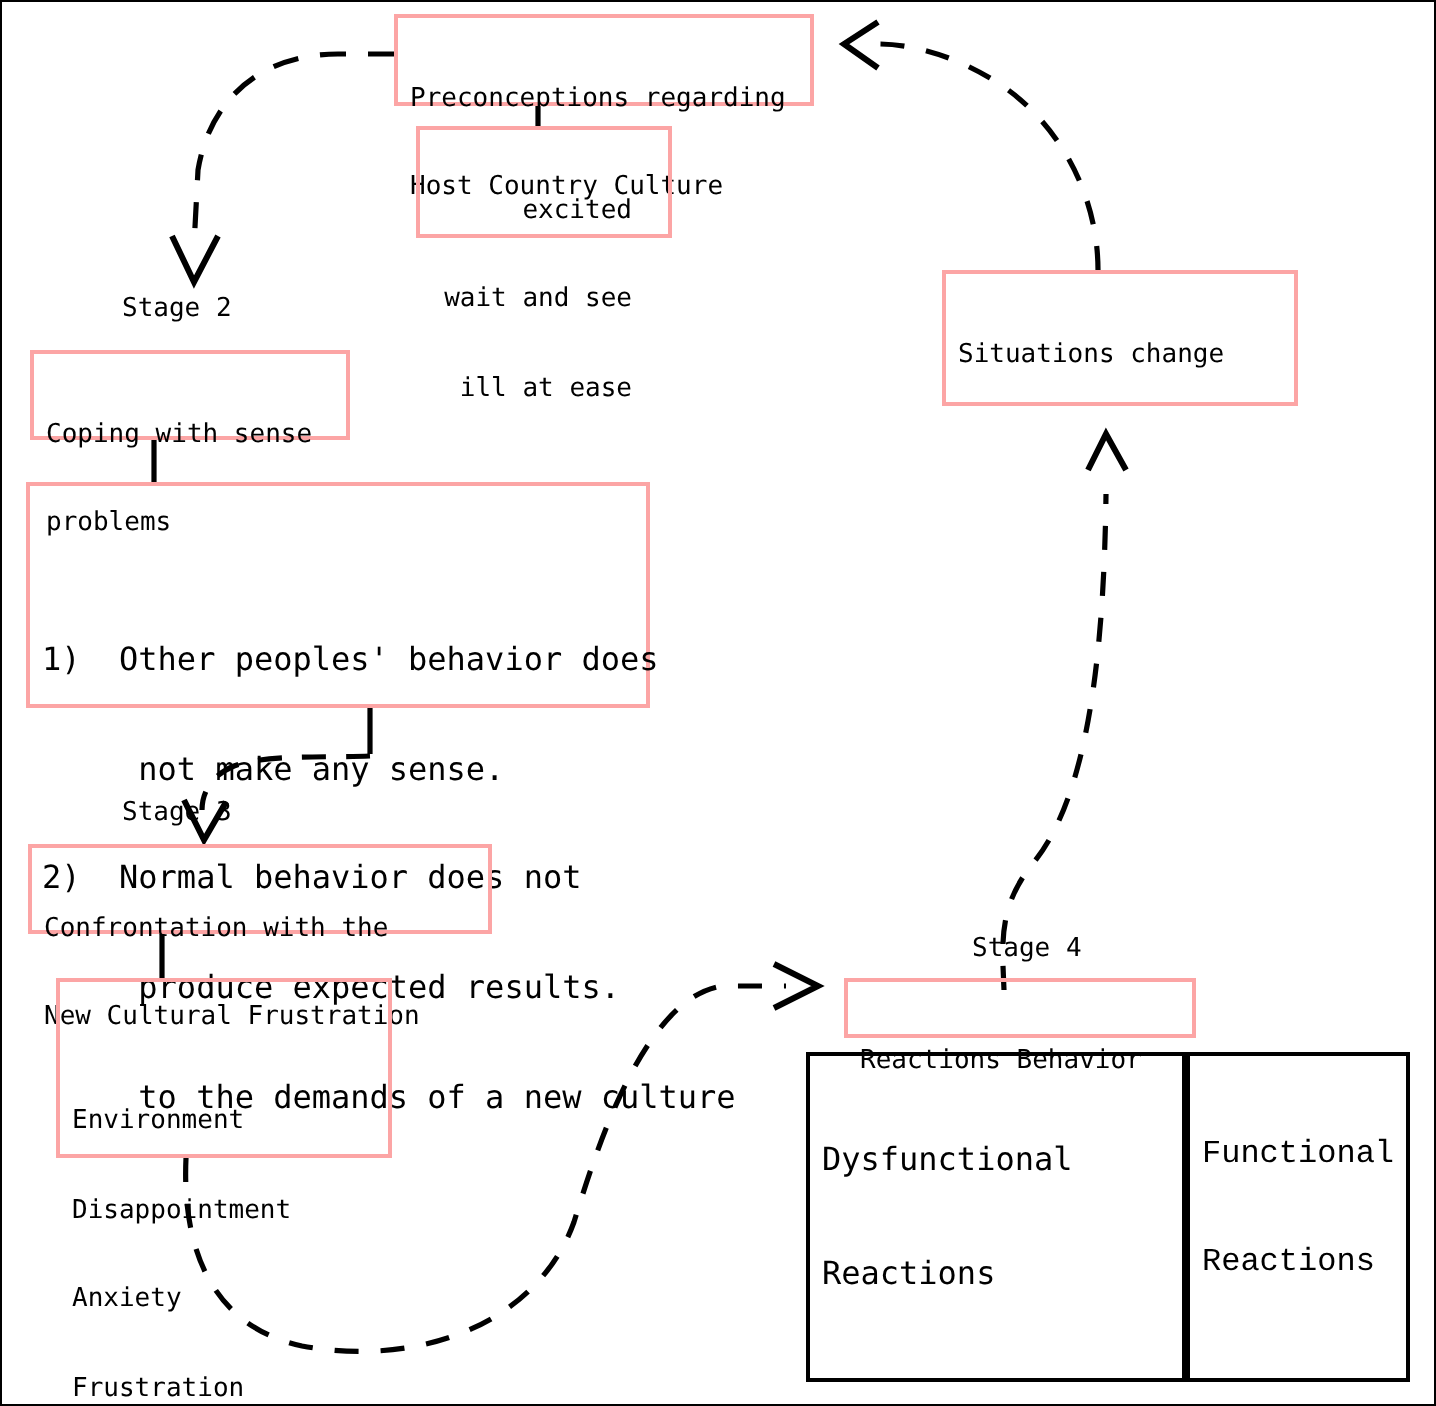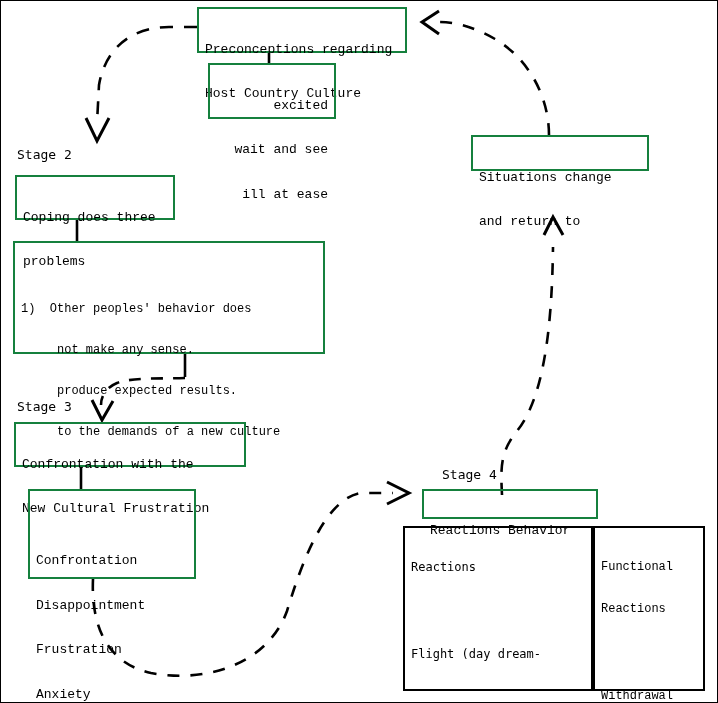--- a/index.html
+++ b/index.html
@@ -24,30 +24,30 @@
     pointer-events:none;
   }
   .node{
     position:absolute;
     box-sizing:border-box;
     background:transparent;
     line-height:1.14;
     white-space:pre;
   }
   .boxed{
-    border:2px solid #15803d;
-    padding:4px 6px 5px 6px;
-    font-family:Liberation Mono, monospace;
+    border:2px solid #fca5a5;
+    padding:4px 18px 5px 6px;
   }
   .label{
     position:absolute;
     white-space:pre;
+    margin-left:44px;
   }
   .t13{font-size:13px;}
-  .t125{font-size:12px;}
+  .t125{font-size:16px;}
   .center{text-align:right;}
   .ol{
     margin:0;padding:0;list-style:none;
   }
   .ol li{
     display:block;
     white-space:pre;
   }
   .split-wrap{
     position:absolute;
@@ -99,67 +99,68 @@
     <div>Preconceptions regarding</div>
     <div>Host Country Culture</div>
   </div>
 
   <div class="node boxed t13 center" style="left:207px;top:62px;width:128px;height:56px;">
     <div>excited</div>
     <div>wait and see</div>
     <div>ill at ease</div>
   </div>
 
-  <div class="node boxed t13" style="left:470px;top:134px;width:178px;height:36px;">
+  <div class="node boxed t13" style="left:470px;top:134px;width:178px;height:68px;">
     <div>Situations change</div>
-    <div>and return to</div>
   </div>
 
   <div class="label t13" style="left:16px;top:146px;">Stage 2</div>
 
   <div class="node boxed t13" style="left:14px;top:174px;width:160px;height:45px;">
-    <div>Coping does three</div>
+    <div>Coping with sense</div>
     <div>problems</div>
   </div>
 
   <div class="node boxed t125" style="left:12px;top:240px;width:312px;height:113px;padding-top:5px;">
     <div class="ol">
       <li>1)  Other peoples' behavior does</li>
       <li>     not make any sense.</li>
+      <li>2)  Normal behavior does not</li>
       <li>     produce expected results.</li>
       <li>     to the demands of a new culture</li>
     </div>
   </div>
 
   <div class="label t13" style="left:16px;top:398px;">Stage 3</div>
 
   <div class="node boxed t13" style="left:13px;top:421px;width:232px;height:45px;">
     <div>Confrontation with the</div>
     <div>New Cultural Frustration</div>
   </div>
 
   <div class="node boxed t13" style="left:27px;top:488px;width:168px;height:90px;padding-top:4px;">
     <div class="ol">
-      <li>Confrontation</li>
+      <li>Environment</li>
       <li>Disappointment</li>
+      <li>Anxiety</li>
       <li>Frustration</li>
-      <li>Anxiety</li>
       
     </div>
   </div>
 
   <div class="label t13" style="left:441px;top:466px;">Stage 4</div>
 
   <div class="node boxed t13" style="left:421px;top:488px;width:176px;height:30px;padding-top:3px;">
     <div>Reactions Behavior</div>
   </div>
 
   <div class="split-wrap" style="left:402px;top:525px;">
 
     <div class="col col-left t125" style="width:190px;height:165px;">
+      <div>Dysfunctional</div>
       <div>Reactions</div>
       <span class="spacer"></span>
       <div>Flight (day dream-</div>
       
       
       
       
     </div>
 
     <div class="col col-right t125" style="width:112px;height:165px;border-left:2px solid #000;font-family:Liberation Mono, monospace;">

